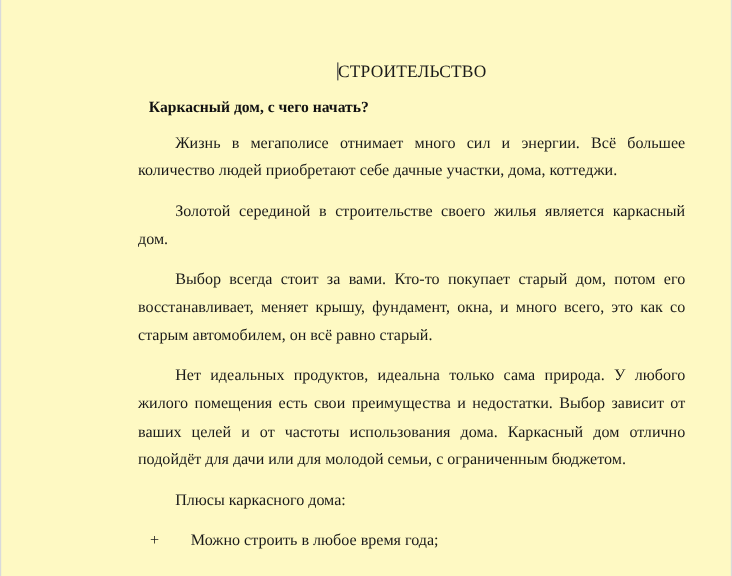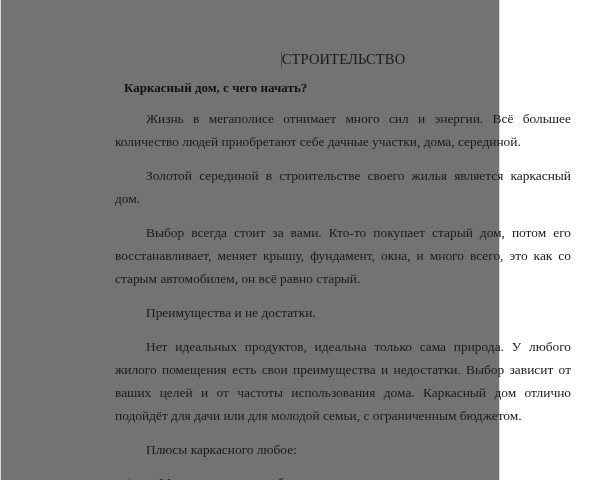--- a/index.html
+++ b/index.html
@@ -11,23 +11,23 @@
     height: 480px;
     background: #ffffff;
     font-family: "Liberation Serif", "DejaVu Serif", serif;
     overflow: hidden;
   }
 
   
   .page {
     position: relative;
     box-sizing: border-box;
-    width: 500px;
+    width: 610px;
     height: 480px;
-    background: #737373;
+    background: #fef9c3;
     border-left: 1px solid #d9dadc;
     border-right: 1px solid #d9dadc;
     padding: 0;
   }
 
   
   .doc-body {
     position: absolute;
     left: 114px;
     top: 0;
@@ -113,31 +113,30 @@
 </head>
 <body>
 
 <div class="page">
   <div class="doc-body">
 
     <div class="title"><span class="caret"></span><span>СТРОИТЕЛЬСТВО</span></div>
 
     <div class="heading">Каркасный дом, с чего начать?</div>
 
-    <p class="para">Жизнь в мегаполисе отнимает много сил и энергии. Всё большее количество людей приобретают себе дачные участки, дома, серединой.</p>
+    <p class="para">Жизнь в мегаполисе отнимает много сил и энергии. Всё большее количество людей приобретают себе дачные участки, дома, коттеджи.</p>
 
     <p class="para">Золотой серединой в строительстве своего жилья является каркасный дом.</p>
 
     <p class="para">Выбор всегда стоит за вами. Кто-то покупает старый дом, потом его восстанавливает, меняет крышу, фундамент, окна, и много всего, это как со старым автомобилем, он всё равно старый.</p>
 
-    <p class="para short">Преимущества и не достатки.</p>
 
     <p class="para">Нет идеальных продуктов, идеальна только сама природа. У любого жилого помещения есть свои преимущества и недостатки. Выбор зависит от ваших целей и от частоты использования дома. Каркасный дом отлично подойдёт для дачи или для молодой семьи, с ограниченным бюджетом.</p>
 
-    <p class="para short">Плюсы каркасного любое:</p>
+    <p class="para short">Плюсы каркасного дома:</p>
 
     <ul class="list">
       <li class="list-item">
         <span class="list-marker">+</span>
         <span class="list-text">Можно строить в любое время года;</span>
       </li>
 
     </ul>
 
   </div>

